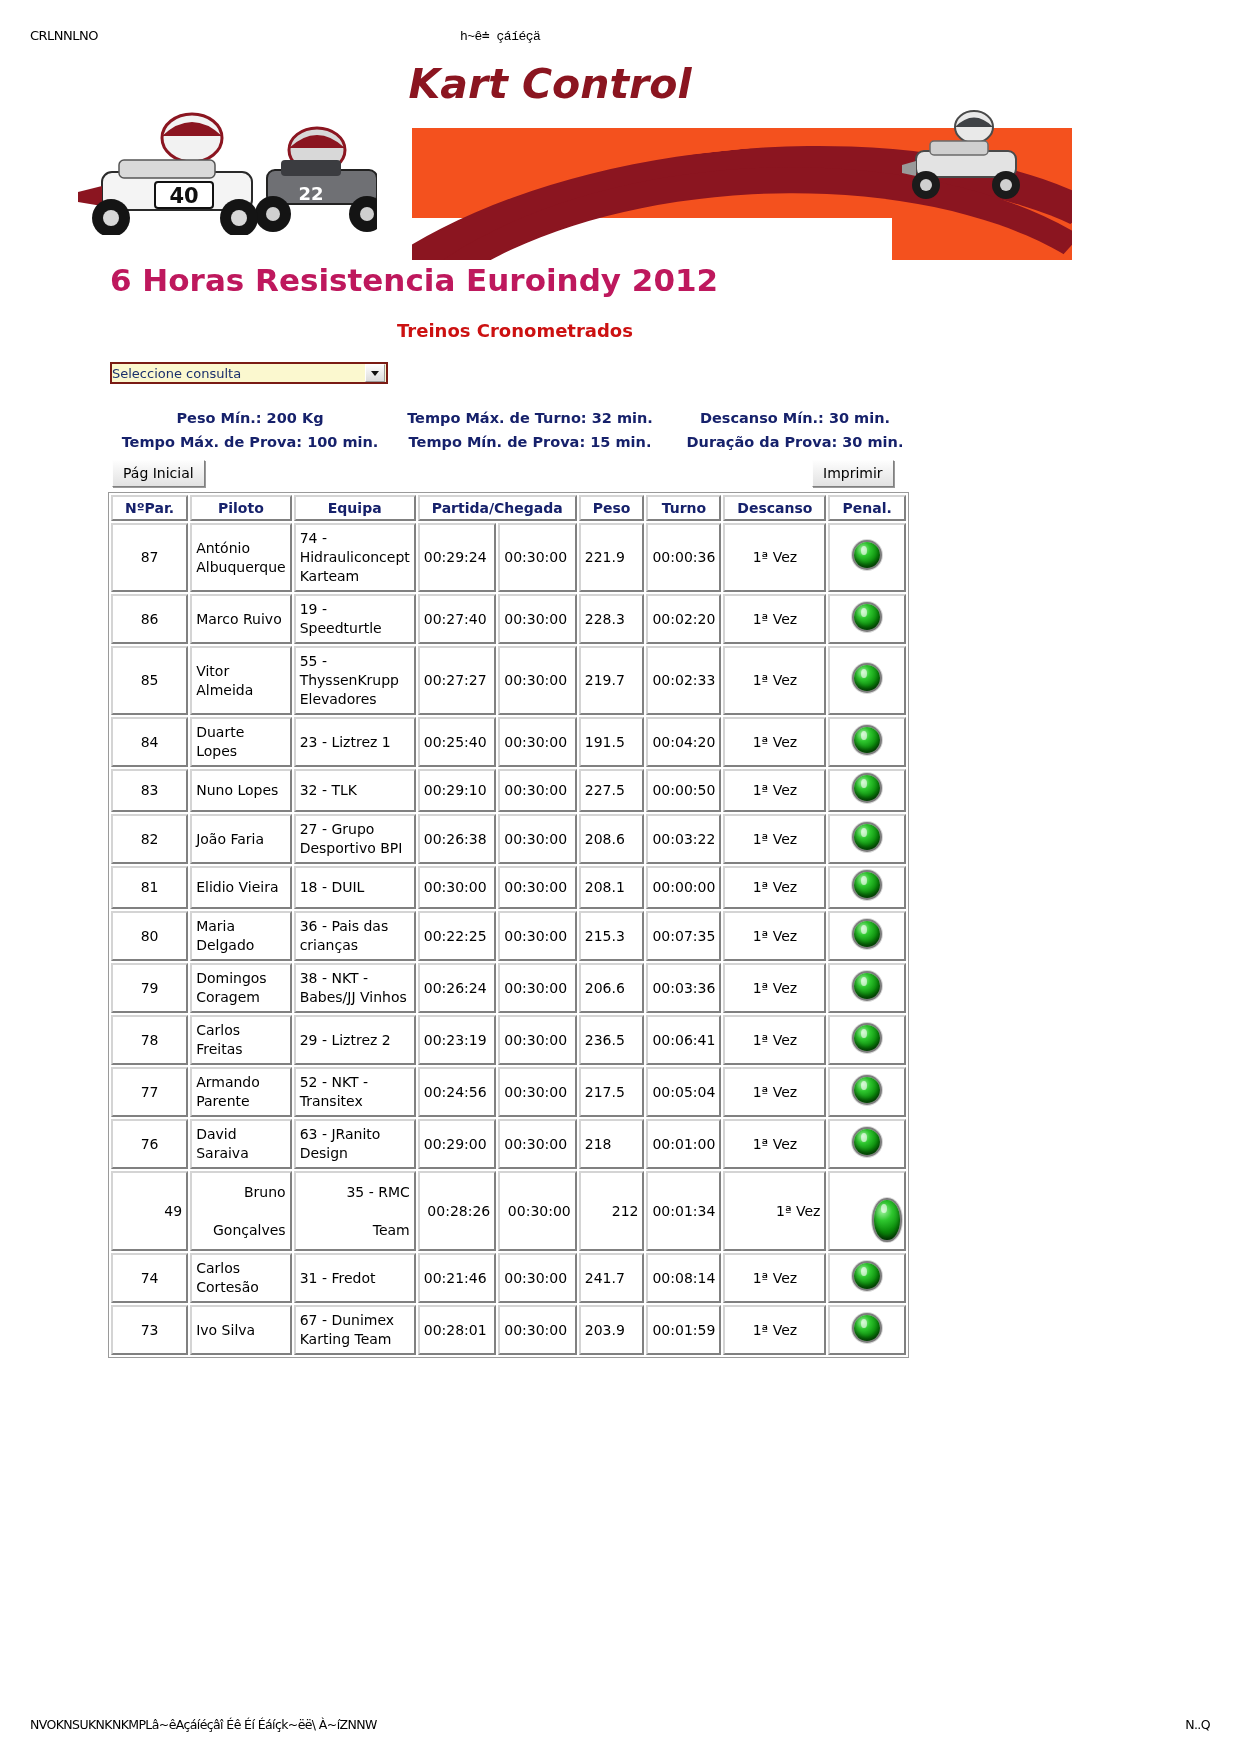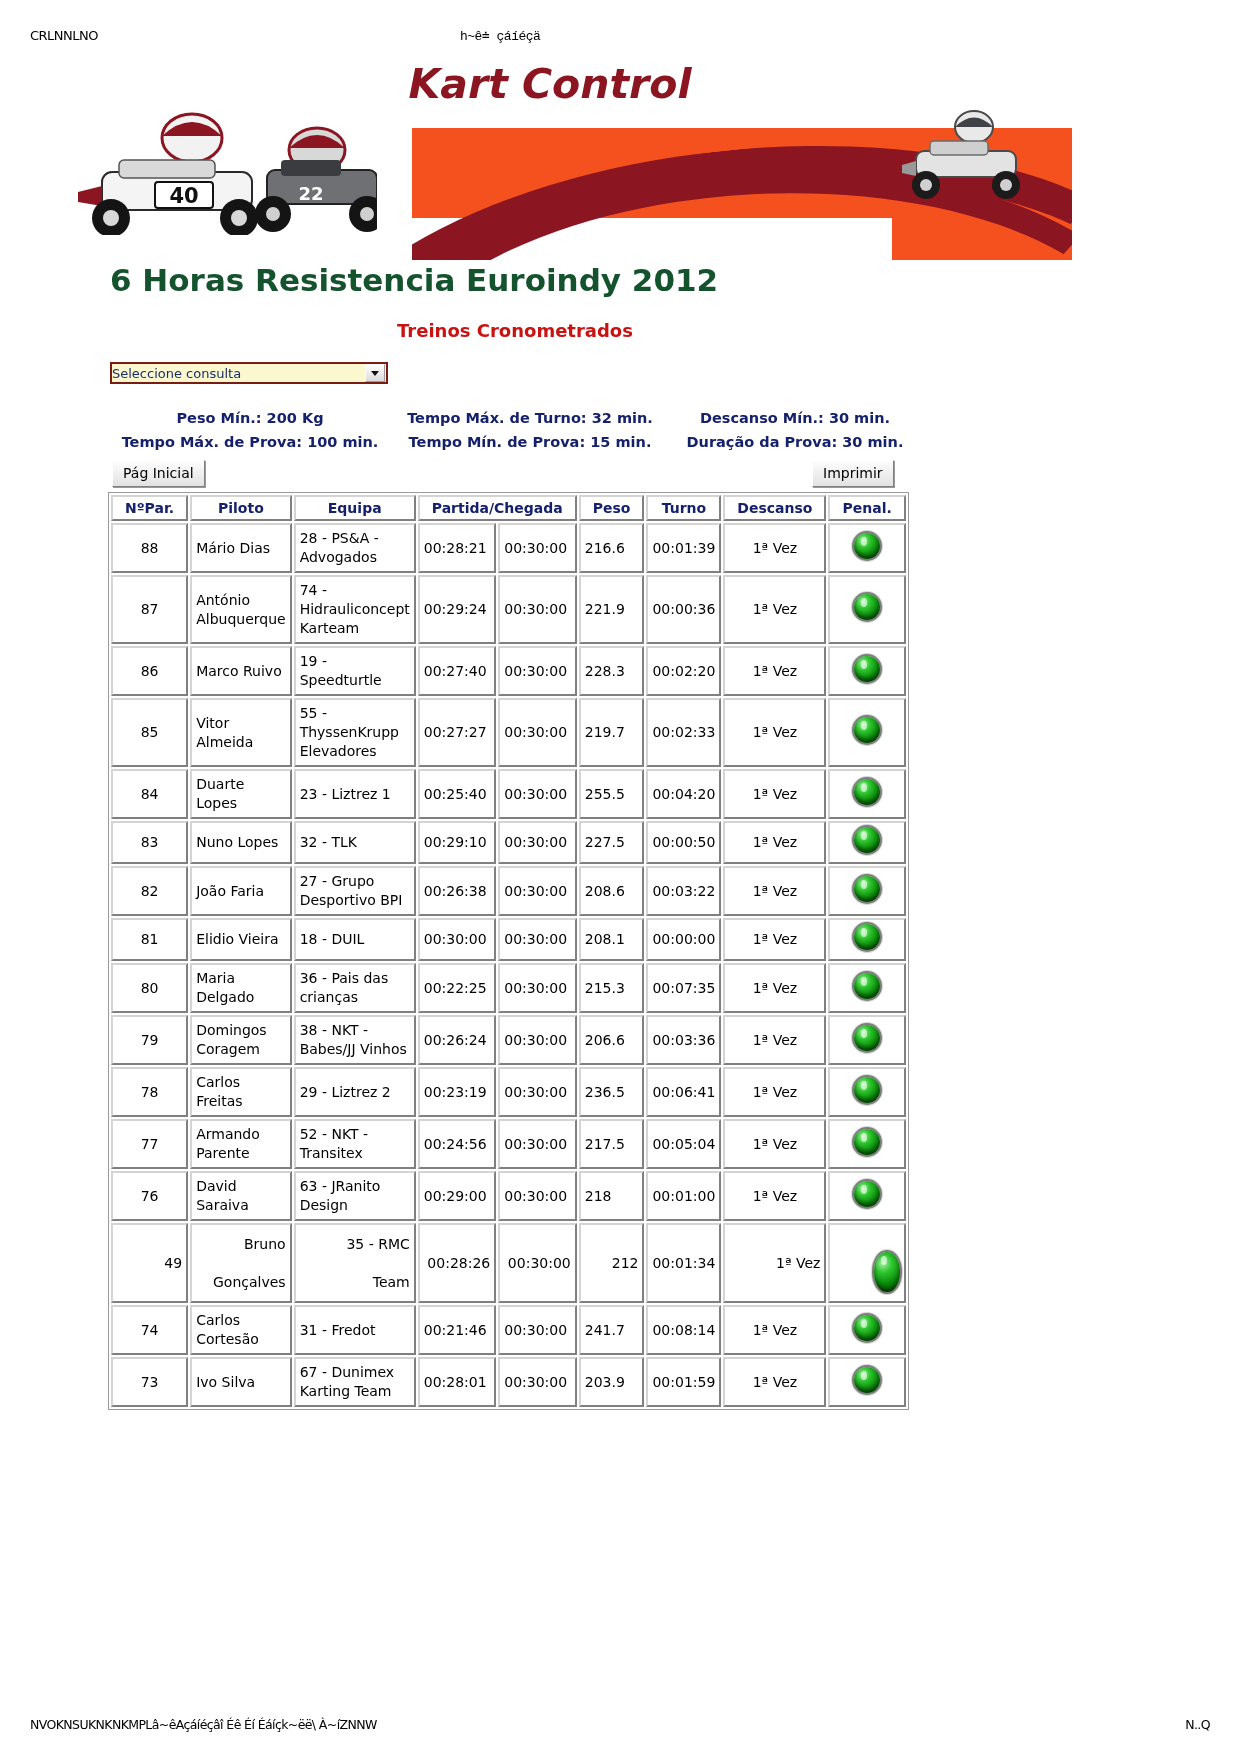--- a/index.html
+++ b/index.html
@@ -118,21 +118,21 @@
   .kart-right { position: absolute; left: 888px; top: 58px; }
 
   
   .page-title {
     position: absolute;
     left: 110px;
     top: 262px;
     font-family: "DejaVu Sans", "Liberation Sans", sans-serif;
     font-size: 31px;
     font-weight: bold;
-    color: #14532d;
+    color: #be185d;
     letter-spacing: 0px;
   }
   .page-subtitle {
     position: absolute;
     left: 110px;
     top: 320px;
     width: 810px;
     text-align: center;
     font-family: "DejaVu Sans", "Liberation Sans", sans-serif;
     font-size: 18px;
@@ -381,31 +381,20 @@
       <th class="c-equ">Equipa</th>
       <th class="c-par" colspan="2">Partida/Chegada</th>
       <th class="c-pes">Peso</th>
       <th class="c-tur">Turno</th>
       <th class="c-des">Descanso</th>
       <th class="c-pen">Penal.</th>
     </tr>
   </thead>
   <tbody id="grid-body">
       <tr>
-        <td class="c-num">88</td>
-        <td class="c-pil">Mário Dias</td>
-        <td class="c-equ">28 - PS&amp;A - Advogados</td>
-        <td class="c-par">00:28:21</td>
-        <td class="c-che">00:30:00</td>
-        <td class="c-pes">216.6</td>
-        <td class="c-tur">00:01:39</td>
-        <td class="c-des">1ª Vez</td>
-        <td class="c-pen"><span class="led"></span></td>
-      </tr>
-      <tr>
         <td class="c-num">87</td>
         <td class="c-pil">António Albuquerque</td>
         <td class="c-equ">74 - Hidrauliconcept Karteam</td>
         <td class="c-par">00:29:24</td>
         <td class="c-che">00:30:00</td>
         <td class="c-pes">221.9</td>
         <td class="c-tur">00:00:36</td>
         <td class="c-des">1ª Vez</td>
         <td class="c-pen"><span class="led"></span></td>
       </tr>
@@ -430,21 +419,21 @@
         <td class="c-tur">00:02:33</td>
         <td class="c-des">1ª Vez</td>
         <td class="c-pen"><span class="led"></span></td>
       </tr>
       <tr>
         <td class="c-num">84</td>
         <td class="c-pil">Duarte Lopes</td>
         <td class="c-equ">23 - Liztrez 1</td>
         <td class="c-par">00:25:40</td>
         <td class="c-che">00:30:00</td>
-        <td class="c-pes">255.5</td>
+        <td class="c-pes">191.5</td>
         <td class="c-tur">00:04:20</td>
         <td class="c-des">1ª Vez</td>
         <td class="c-pen"><span class="led"></span></td>
       </tr>
       <tr>
         <td class="c-num">83</td>
         <td class="c-pil">Nuno Lopes</td>
         <td class="c-equ">32 - TLK</td>
         <td class="c-par">00:29:10</td>
         <td class="c-che">00:30:00</td>

